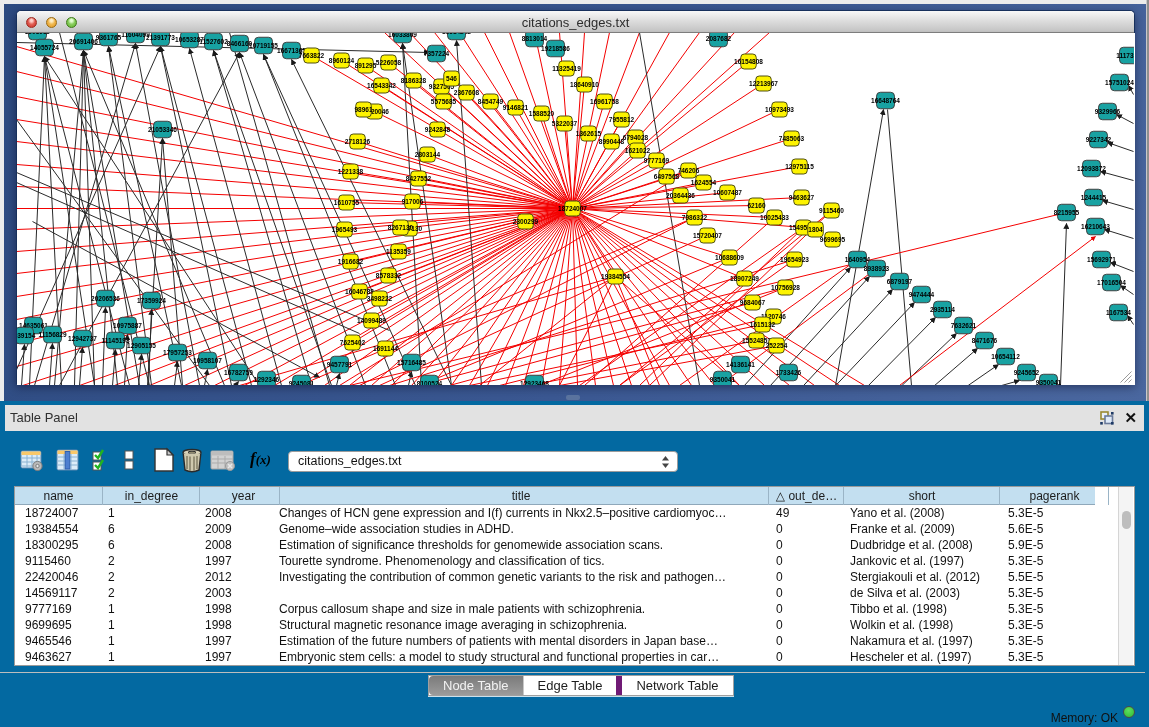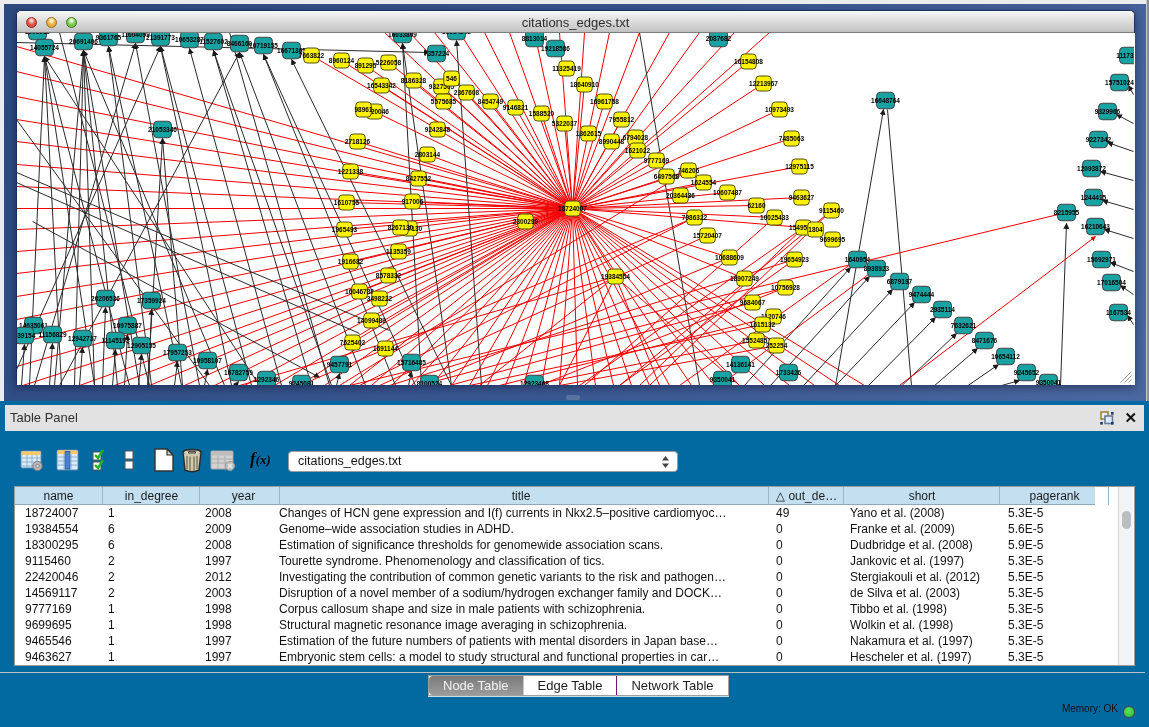--- a/index.html
+++ b/index.html
@@ -30,23 +30,23 @@
 #tbody{position:absolute;left:0;top:19px;width:1104px}
 .tr{position:relative;width:1104px;height:16px;font-size:12px;color:#111;white-space:nowrap}
 .tr div{position:absolute;top:0;height:16px;line-height:15px;overflow:hidden}
 .c0{left:10px;width:78px}.c1{left:93px;width:90px}.c2{left:190px;width:70px}
 .c3{left:264px;width:492px}.c4{left:761px;width:70px}.c5{left:835px;width:152px}.c6{left:993px;width:95px}
 #vsb{position:absolute;right:1px;top:0;width:15px;height:179px;background:#f4f4f4;border-left:1px solid #d5d5d5}
 #vsb .th{position:absolute;left:2.5px;top:24px;width:9px;height:18px;border-radius:5px;background:#bdbdbd}
 #tabs{position:absolute;left:428px;top:273.5px;height:21px;border:1px solid #a0a0a0;border-radius:0;background:#fff;box-shadow:0 1px 0 rgba(255,255,255,.8)}
 #tabs div{float:left;height:19px;line-height:19px;font-size:13px;padding:0 14px;color:#1d1d1d}
 #tabs .sel{background:linear-gradient(#7b7b7b,#9b9b9b);color:#f2f2f2;border-radius:4px 0 0 4px}
-#tabs .mid{border-left:1px solid #c8c8c8;border-right:1px solid #701a75}
+#tabs .mid{border-left:1px solid #c8c8c8;border-right:6px solid #701a75}
 #tabline{position:absolute;left:0;top:270.5px;width:1145px;height:1px;background:#bdbdbd}
-#mem{position:absolute;right:31px;top:302px;font-size:10px;color:#111}
+#mem{position:absolute;right:31px;top:310px;font-size:12px;color:#111}
 #memdot{position:absolute;right:14px;top:305px;width:12px;height:12px;border-radius:50%;border:1.5px solid #4a4a4a;background:radial-gradient(circle at 45% 35%,#5fdf5f,#2cbb32)}
 </style></head>
 <body>
 <div id="desk"></div>
 <div id="win">
   <div id="canvas"><svg id="net" width="1117" height="352" viewBox="17.5 31.5 1117 352">
 <defs>
           <marker id="ar" viewBox="0 0 10 10" refX="9" refY="5" markerWidth="5" markerHeight="5" orient="auto-start-reverse">
             <path d="M0,0 L10,5 L0,10 z" fill="#e80000"></path>
           </marker>
@@ -658,21 +658,20 @@
           <div class="c2">2012</div>
           <div class="c3">Investigating the contribution of common genetic variants to the risk and pathogen…</div>
           <div class="c4">0</div>
           <div class="c5">Stergiakouli et al. (2012)</div>
           <div class="c6">5.5E-5</div>
         </div>
 <div class="tr">
           <div class="c0">14569117</div>
           <div class="c1">2</div>
           <div class="c2">2003</div>
-          <div class="c3">Disruption of a novel member of a sodium/hydrogen exchanger family and DOCK…</div>
           <div class="c4">0</div>
           <div class="c5">de Silva et al. (2003)</div>
           <div class="c6">5.3E-5</div>
         </div>
 <div class="tr">
           <div class="c0">9777169</div>
           <div class="c1">1</div>
           <div class="c2">1998</div>
           <div class="c3">Corpus callosum shape and size in male patients with schizophrenia.</div>
           <div class="c4">0</div>

